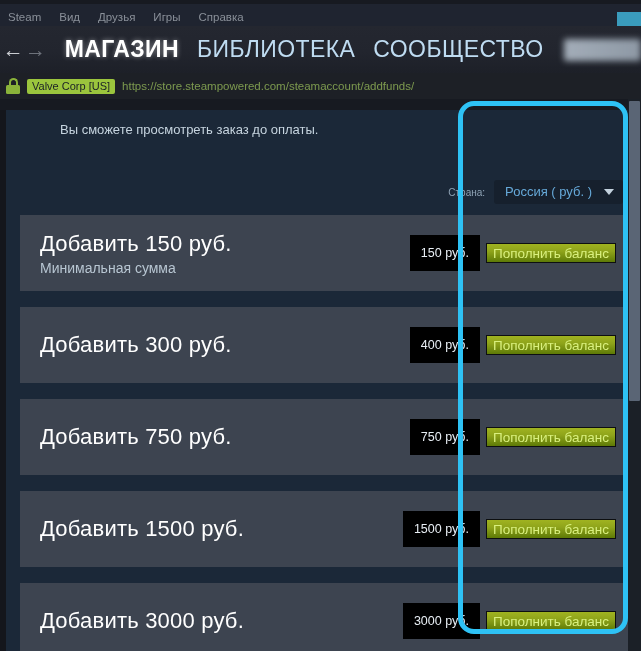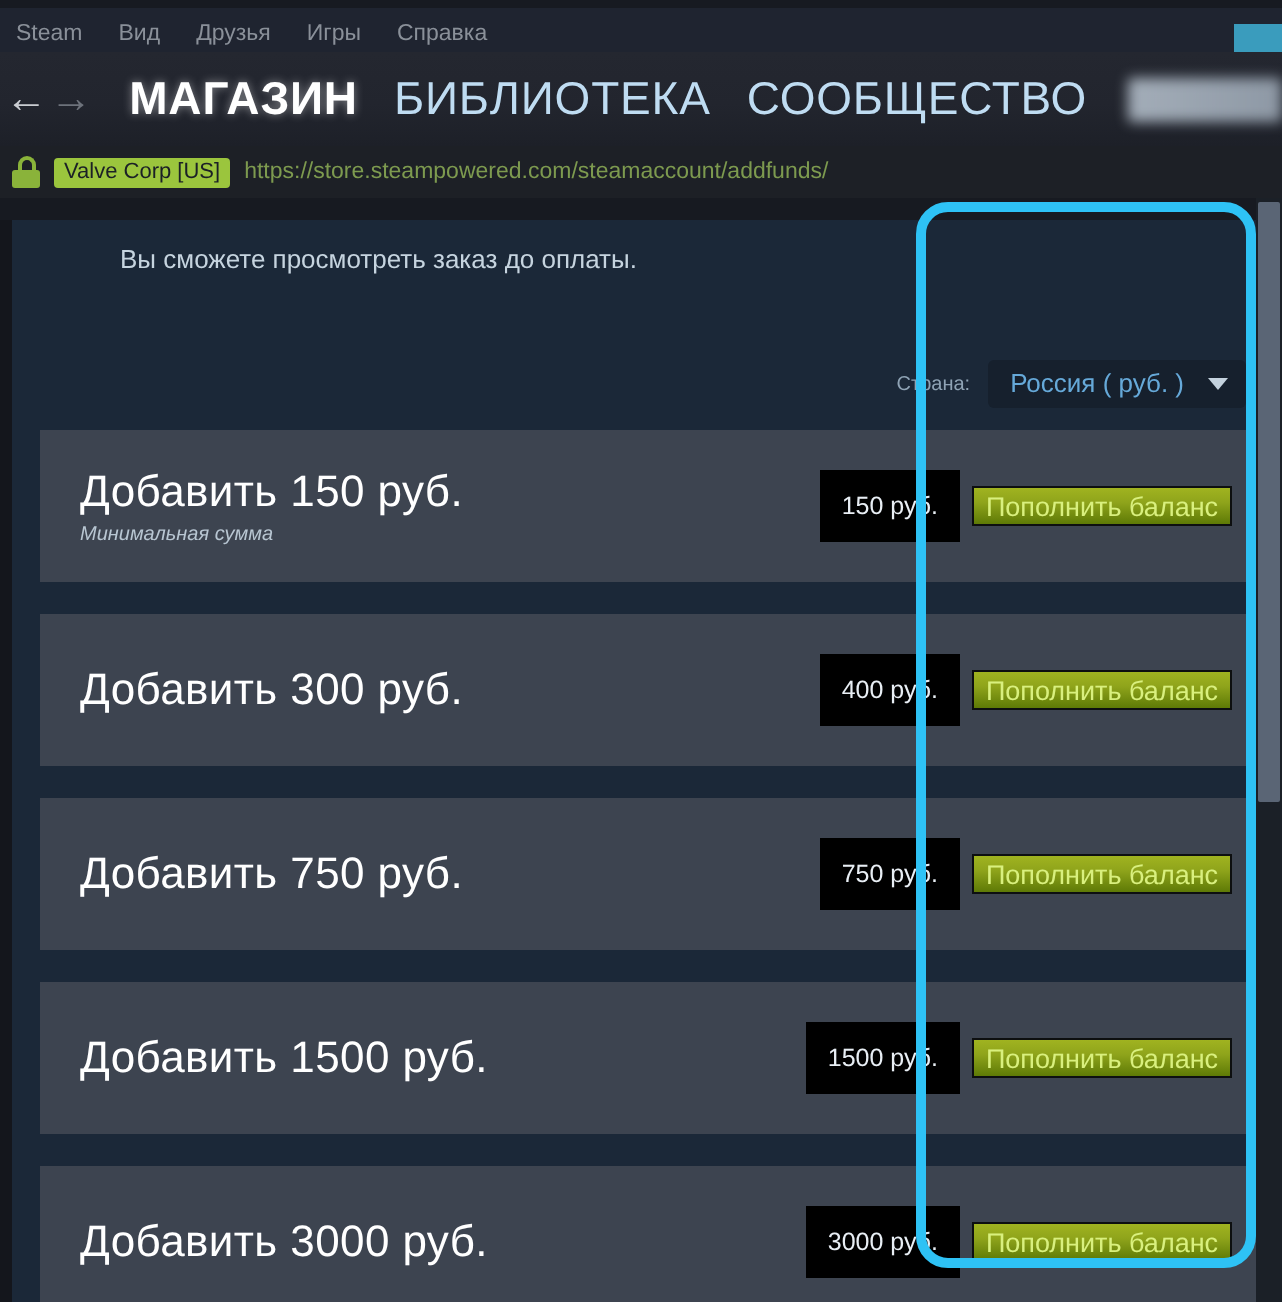--- a/index.html
+++ b/index.html
@@ -191,23 +191,22 @@
   }
   .fund-text { padding-left: 20px; flex: 1; }
   .fund-title {
     color: #ffffff;
     font-size: 22px;
     letter-spacing: .2px;
     white-space: nowrap;
   }
   .fund-sub {
     color: #b8c6d2;
-    font-size: 10px;
+    font-size: 14px;
     margin-top: 3px;
-    font-style: italic;
   }
   .price-chip {
     background: #000000;
     color: #e8eef4;
     font-size: 12.5px;
     height: 36px;
     min-width: 64px;
     padding: 0 11px;
     display: flex;
     align-items: center;

